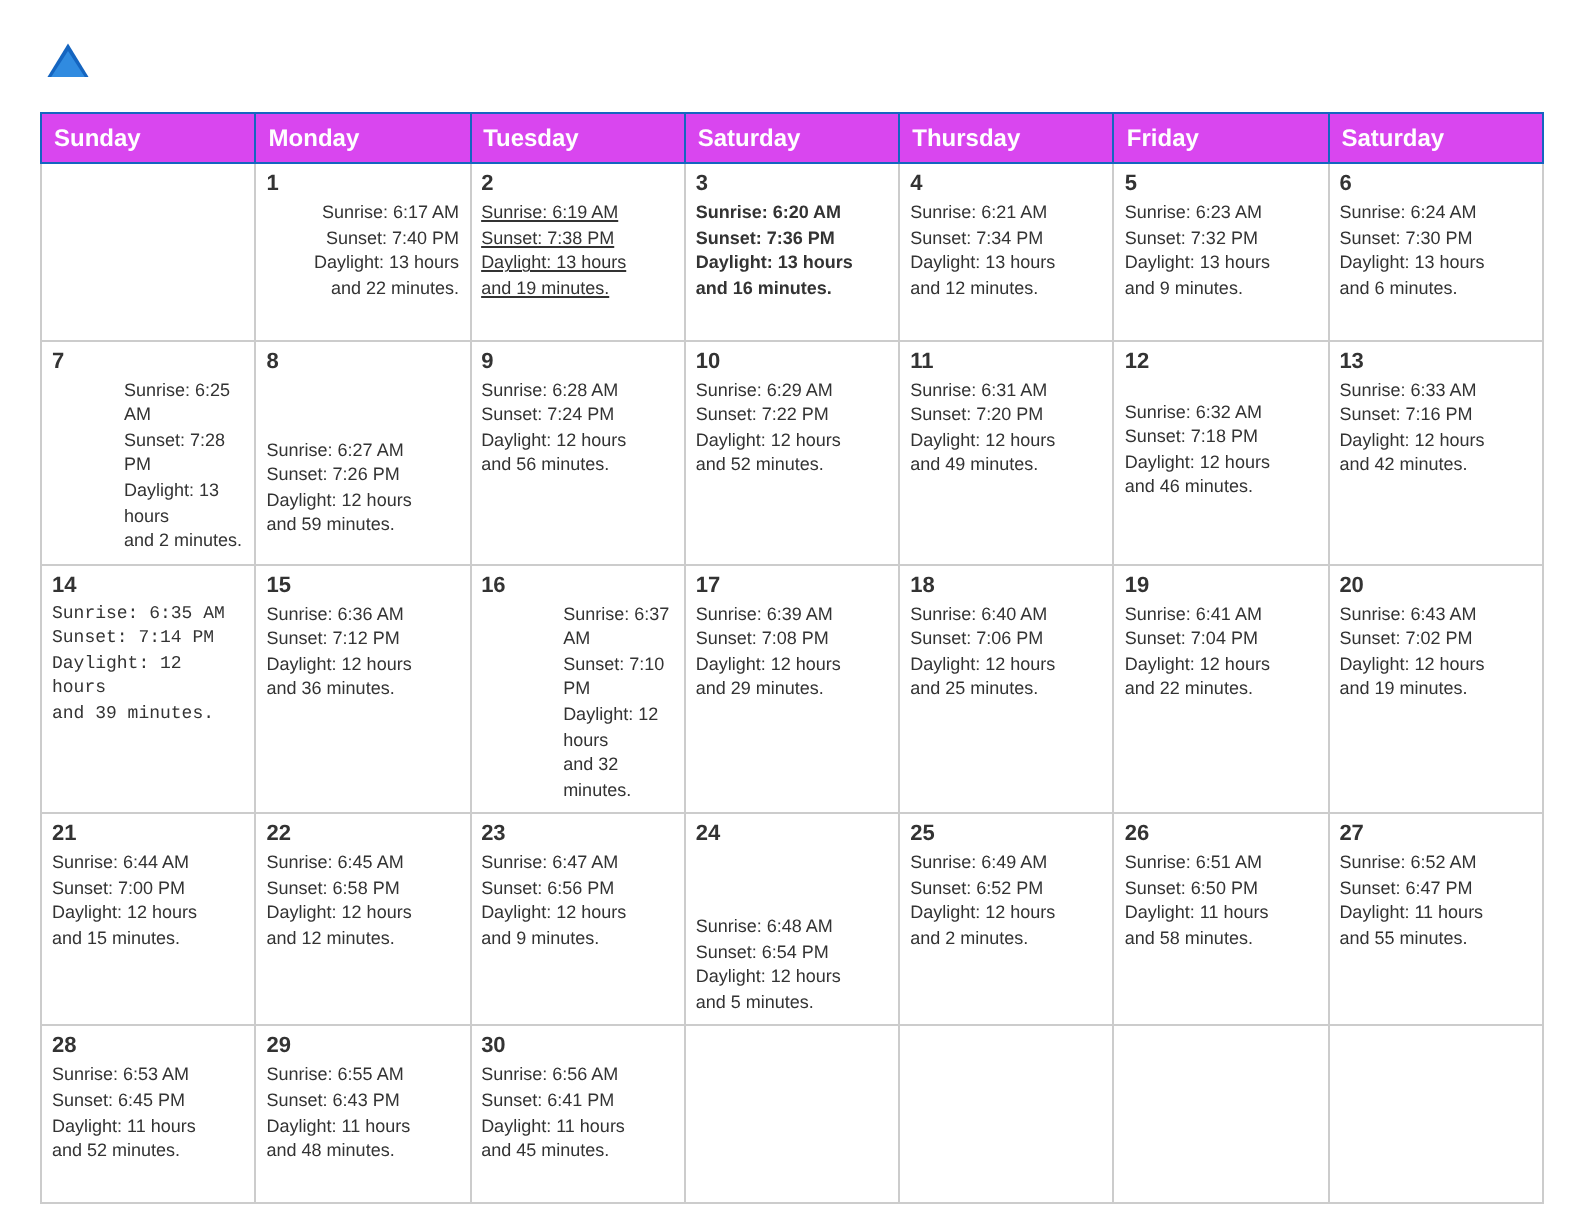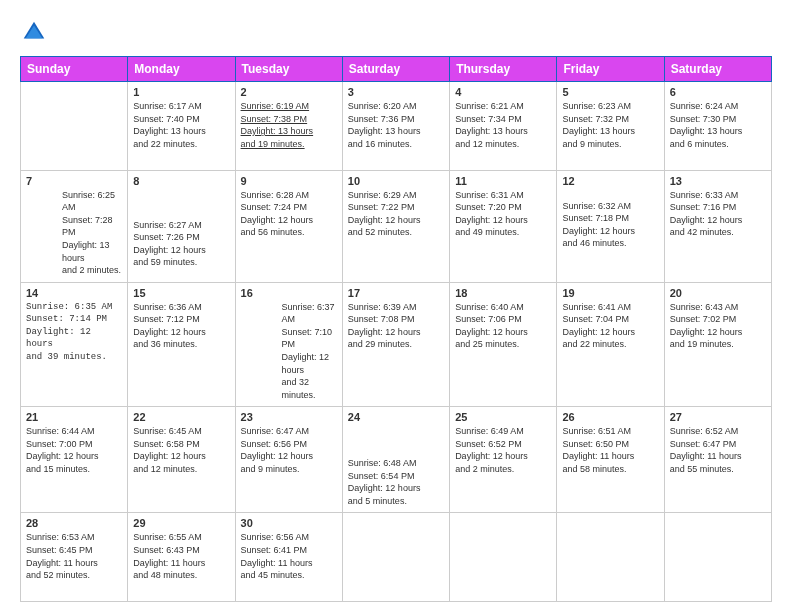--- a/index.html
+++ b/index.html
@@ -130,35 +130,35 @@
           <th>Thursday</th>
           <th>Friday</th>
           <th>Saturday</th>
         </tr>
     </thead>
     <tbody id="calendar-body">
     <tr>
           <td class="empty"></td>
           <td>
             <span class="day-num">1</span>
-            <div class="cell-content" style="white-space: pre-line;">Sunrise: 6:17 AM
+            <div class="cell-content" style="white-space: pre-line; text-align: right;">Sunrise: 6:17 AM
 Sunset: 7:40 PM
 Daylight: 13 hours
 and 22 minutes.</div>
           </td>
           <td>
             <span class="day-num">2</span>
             <div class="cell-content" style="white-space: pre-line; text-decoration: underline;">Sunrise: 6:19 AM
 Sunset: 7:38 PM
 Daylight: 13 hours
 and 19 minutes.</div>
           </td>
           <td>
             <span class="day-num">3</span>
-            <div class="cell-content" style="white-space: pre-line;">Sunrise: 6:20 AM
+            <div class="cell-content" style="white-space: pre-line; font-weight: bold;">Sunrise: 6:20 AM
 Sunset: 7:36 PM
 Daylight: 13 hours
 and 16 minutes.</div>
           </td>
           <td>
             <span class="day-num">4</span>
             <div class="cell-content" style="white-space: pre-line;">Sunrise: 6:21 AM
 Sunset: 7:34 PM
 Daylight: 13 hours
 and 12 minutes.</div>

